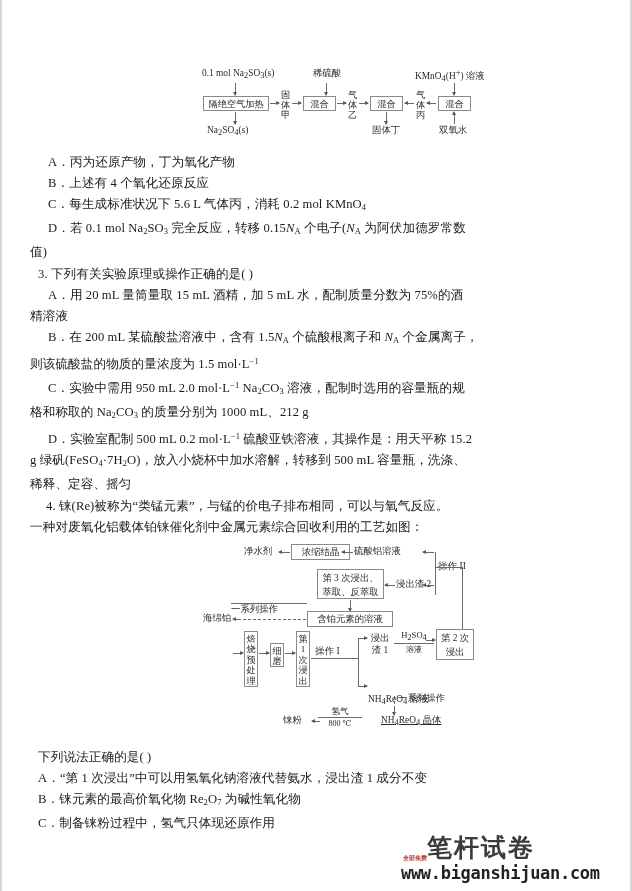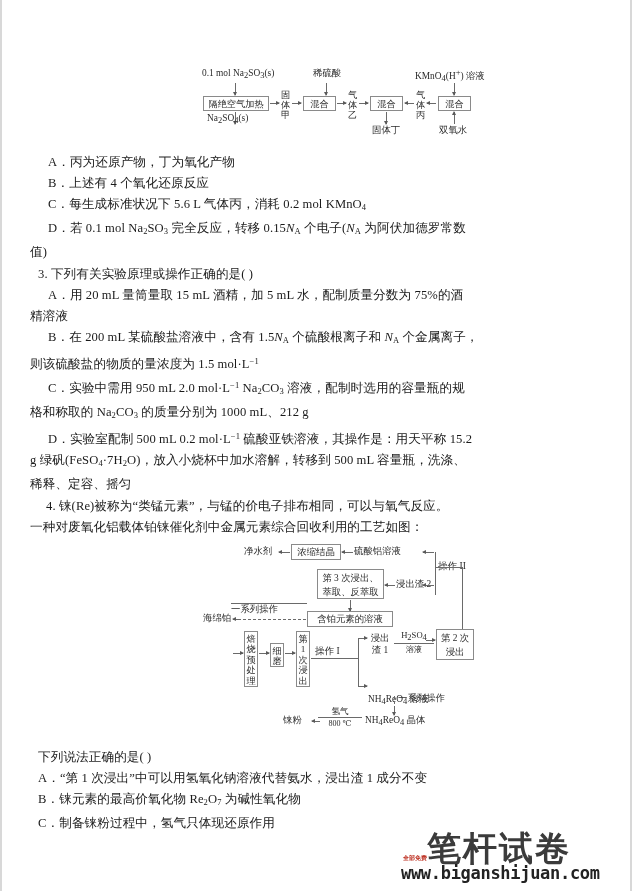--- a/index.html
+++ b/index.html
@@ -142,21 +142,21 @@
 
   
   .wm {
     position: absolute;
     right: 14px; bottom: 8px;
     text-align: left;
     width: 215px;
   }
   .wm-cn {
     font-family: "DejaVu Sans", sans-serif;
-    font-size: 34px;
+    font-size: 25px;
     font-weight: bold;
     color: #3b3b3b;
     letter-spacing: 2px;
     padding-left: 26px;
     line-height: 32px;
   }
   .wm-url {
     font-family: "DejaVu Sans Mono", monospace;
     font-size: 17px;
     font-weight: bold;
@@ -184,21 +184,21 @@
 
       <span class="lbl" style="left:200px; top:6px;">
         0.1 mol Na<sub>2</sub>SO<sub>3</sub>(s)
       </span>
 
       <span class="arrow-v av" style="left:233px; top:21px; height:12px;"></span>
 
       <div class="box" style="left:201px; top:34px; width:66px; height:15px; line-height:14px; font-size:9.2px;">隔绝空气加热</div>
 
       <span class="arrow-v av" style="left:233px; top:50px; height:12px;"></span>
-      <span class="lbl" style="left:205px; top:51px;text-align:right;">
+      <span class="lbl" style="left:205px; top:63px;text-align:right;">
         Na<sub>2</sub>SO<sub>4</sub>(s)
       </span>
 
       <span class="arrow-h ah" style="left:268px; top:41px; width:9px;"></span>
       <span class="stack" style="left:278px; top:29px;">固<br>体<br>甲</span>
       <span class="arrow-h ah" style="left:290px; top:41px; width:9px;"></span>
 
       <span class="lbl" style="left:311px; top:6px;">稀硫酸</span>
       <span class="arrow-v av" style="left:324px; top:21px; height:12px;"></span>
 
@@ -251,21 +251,21 @@
 
     <div style="margin-top:1px;">
       <p class="para" style="text-indent:16px;">4. 铼(Re)被称为“类锰元素”，与锰的价电子排布相同，可以与氧气反应。</p>
       <p class="para noind">一种对废氧化铝载体铂铼催化剂中金属元素综合回收利用的工艺如图：</p>
     </div>
 
     <div class="dia2" style="margin-top:3px;">
 
       <span class="lbl" style="left:242px; top:5px;">净水剂</span>
       <span class="arrow-h ah-l" style="left:277px; top:11px; width:11px;"></span>
-      <div class="box" style="left:289px; top:3px; width:50px; height:16px; line-height:15px; font-size:9.4px;">浓缩结晶</div>
+      <div class="box" style="left:289px; top:3px; width:59px; height:16px; line-height:15px; font-size:9.4px;">浓缩结晶</div>
       <span class="arrow-h ah-l" style="left:340px; top:11px; width:11px;"></span>
       <span class="lbl" style="left:352px; top:5px;">硫酸铝溶液</span>
       <span class="arrow-h ah-l" style="left:421px; top:11px; width:11px;"></span>
 
       <span class="plain-line" style="left:433px; top:11px; width:1px; height:43px;"></span>
       <span class="lbl" style="left:436px; top:19px; font-size:9.6px;">操作 II</span>
 
       <div class="box" style="left:315px; top:28px; width:67px; height:30px; font-size:9.4px; line-height:14px; padding-top:1px;">
         <div>第 3 次浸出、</div>
         <div>萃取、反萃取</div>
@@ -315,21 +315,21 @@
         <div>浸出</div>
       </div>
 
       <span class="arrow-h ah" style="left:356px; top:145px; width:9px;"></span>
       <span class="lbl" style="left:366px; top:153px;">NH<sub>4</sub>ReO<sub>4</sub> 溶液</span>
 
       <span class="dash-v" style="left:392px; top:155px; height:18px;"></span>
       <span class="arrow-v av" style="left:392px; top:166px; height:8px;"></span>
       <span class="lbl" style="left:396px; top:152px;">一系列操作</span>
 
-      <span class="lbl" style="left:363px; top:174px;">NH<sub>4</sub>ReO<sub>4</sub> 晶体</span>
+      <span class="lbl" style="left:379px; top:174px;text-decoration:underline;">NH<sub>4</sub>ReO<sub>4</sub> 晶体</span>
 
       <span class="frac" style="left:316px; top:165px; width:44px;">
         <span class="top">氢气</span>
         <span class="bar"></span>
         <span class="bot">800 ℃</span>
       </span>
       <span class="arrow-h ah-l" style="left:310px; top:180px; width:8px;"></span>
       <span class="lbl" style="left:281px; top:174px;">铼粉</span>
     </div>
 

